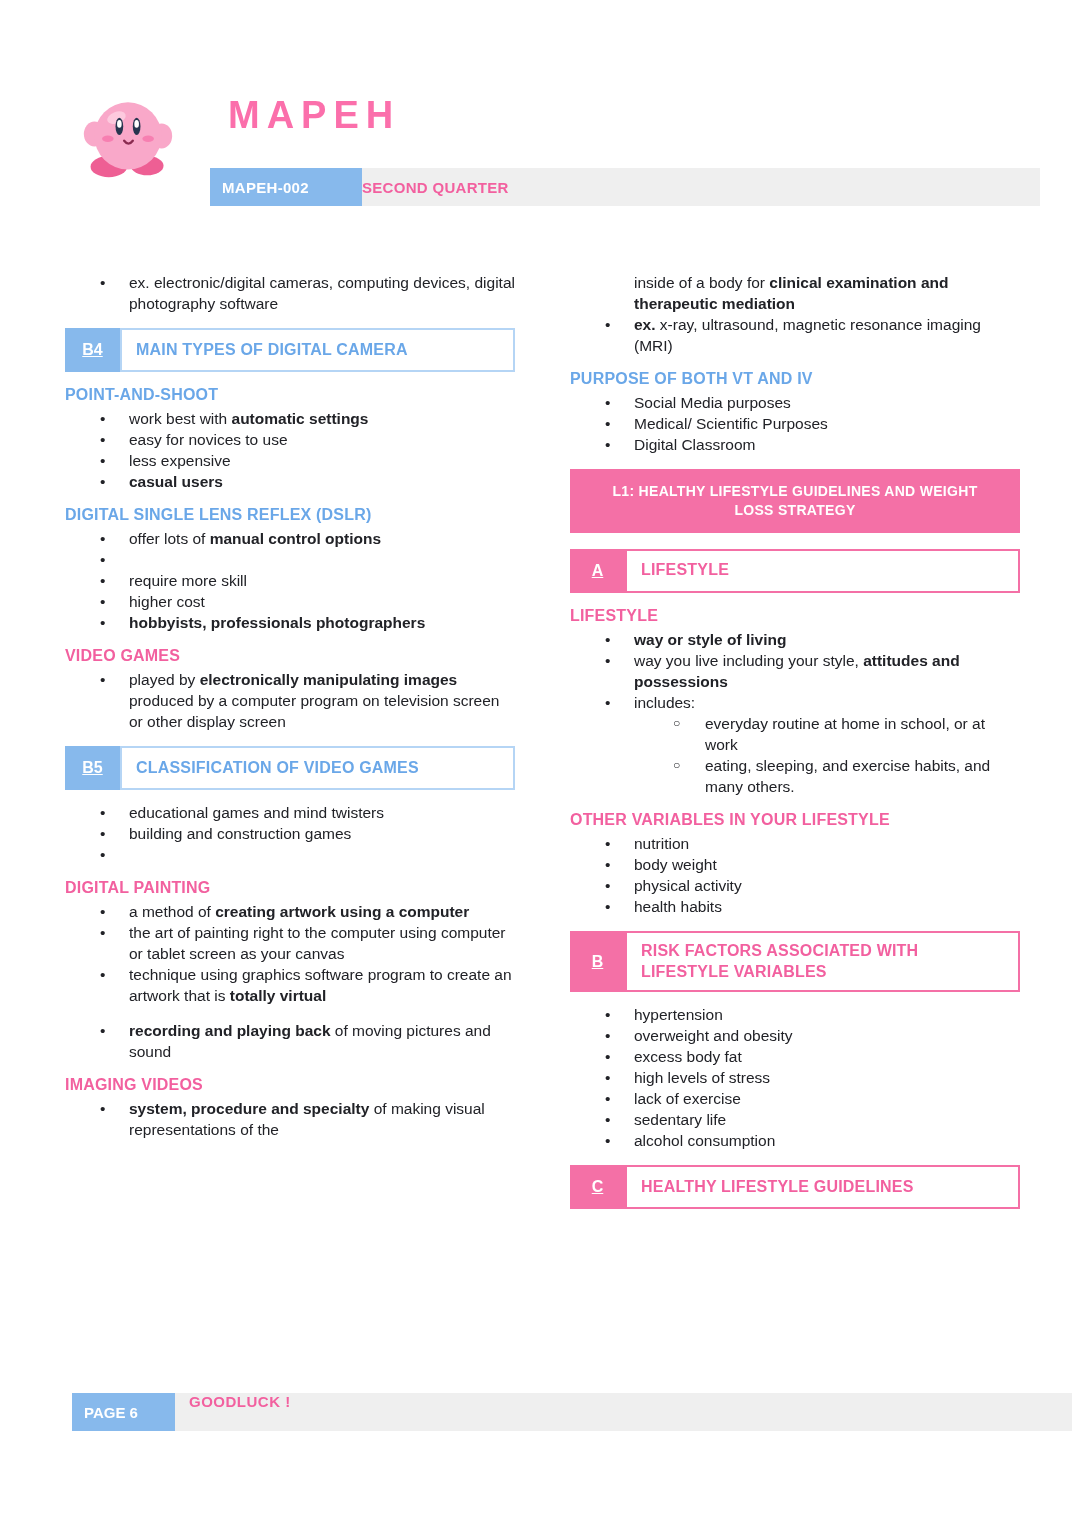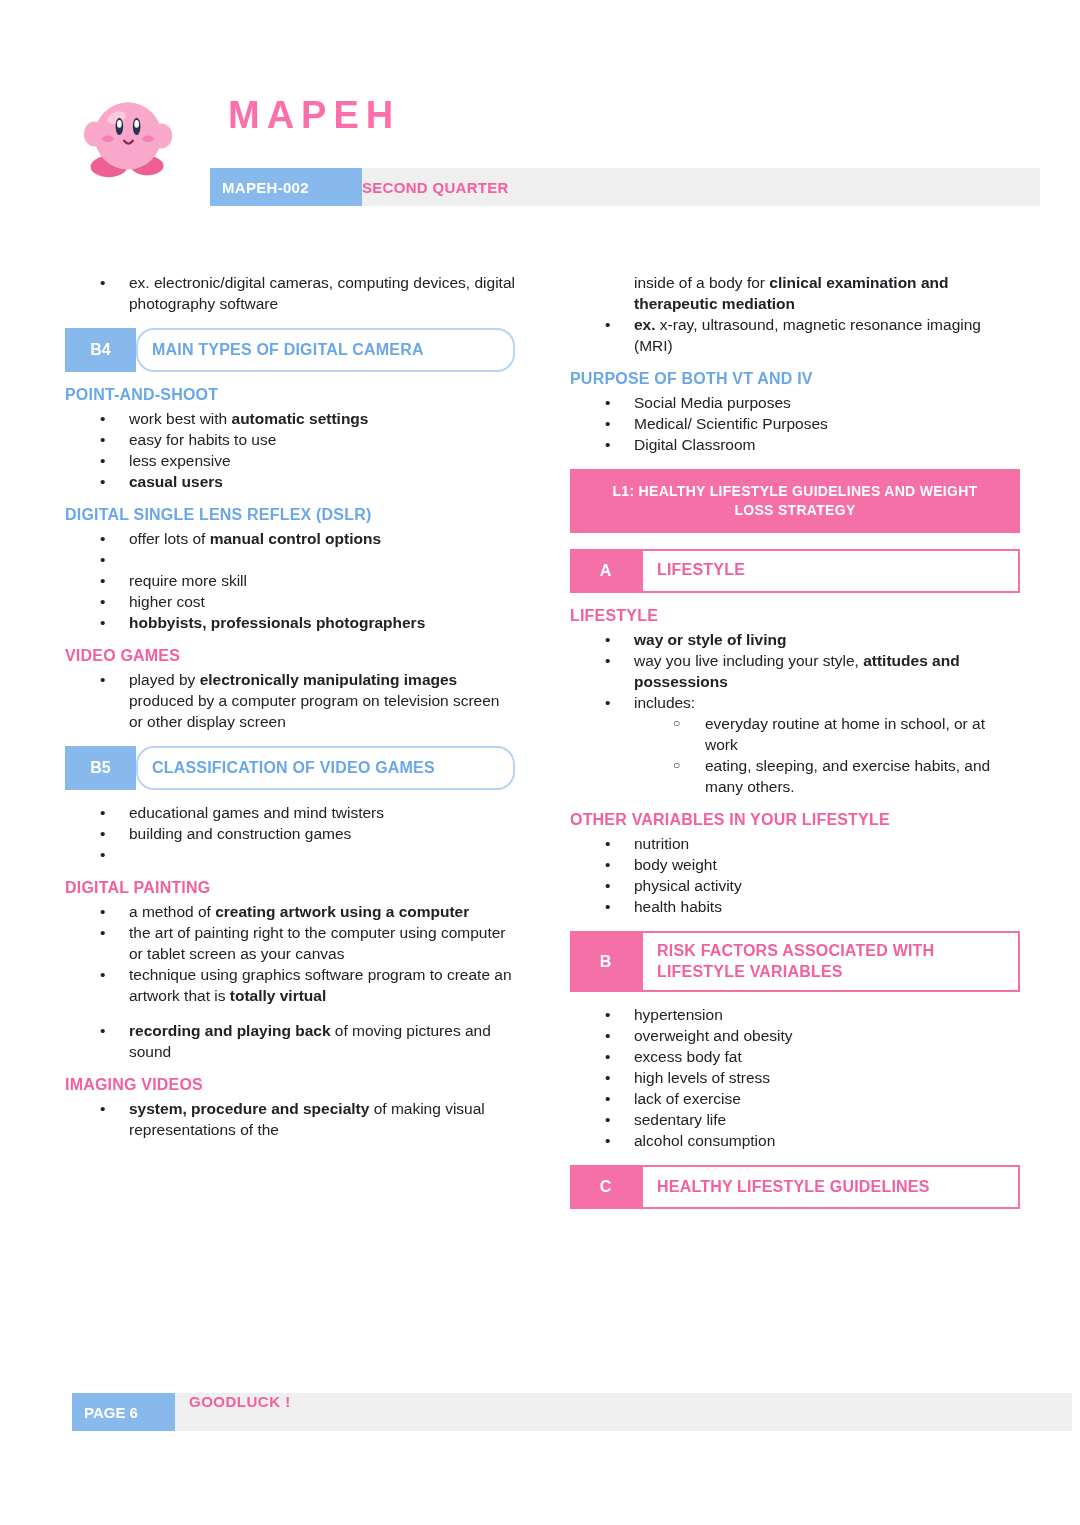--- a/index.html
+++ b/index.html
@@ -46,30 +46,30 @@
 
   .bullets { margin-bottom:14px; }
   .b-row { display:flex; line-height:21px; font-size:15.5px; }
   .b-mark { flex:none; width:29px; margin-left:35px; }
   .b-row.sub .b-mark { margin-left:103px; width:32px; font-size:12px; }
   .b-text { flex:1; }
   .b-text b { font-weight:bold; }
 
   .label-box { display:flex; margin:2px 0 12px; min-height:44px; }
   .lb-label {
-    width:71px; flex:none; color:#fff; font-weight:bold; font-size:16px;
-    display:flex; align-items:center; justify-content:center;
+    width:55px; flex:none; color:#fff; font-weight:bold; font-size:16px;
+    display:flex; align-items:center; justify-content:center;text-decoration:underline;
   }
   .lb-title {
     flex:1; display:flex; align-items:center;
     padding:8px 14px; font-weight:bold; font-size:16px;
     background:#fff; border:2px solid; line-height:1.3; letter-spacing:.2px;
   }
   .label-box.blue .lb-label { background:var(--blue-fill, #87b9ec); }
-  .label-box.blue .lb-title { color:var(--blue-text, #6aa7e8); border-color:var(--blue-border, #b5d5f5);border-radius:18px; }
+  .label-box.blue .lb-title { color:var(--blue-text, #6aa7e8); border-color:var(--blue-border, #b5d5f5); }
   .label-box.pink .lb-label { background:var(--pink-fill, #f470a6); }
   .label-box.pink .lb-title { color:var(--pink-text, #f2609f); border-color:var(--pink-fill, #f470a6); }
 
   .banner {
     background:var(--pink-fill, #f470a6); color:#fff;
     font-weight:bold; font-size:14px; letter-spacing:.3px;
     text-align:center; line-height:1.35;
     padding:13px 26px; margin:14px 0 16px;
   }
 
@@ -129,21 +129,21 @@
         <div class="lb-title">MAIN TYPES OF DIGITAL CAMERA</div>
       </div>
       <div class="sec-heading blue">POINT-AND-SHOOT</div>
       <div class="bullets">
         <div class="b-row">
           <span class="b-mark">•</span>
           <span class="b-text"><span>work best with </span><b>automatic settings</b></span>
         </div>
         <div class="b-row">
           <span class="b-mark">•</span>
-          <span class="b-text"><span>easy for habits to use</span></span>
+          <span class="b-text"><span>easy for novices to use</span></span>
         </div>
         <div class="b-row">
           <span class="b-mark">•</span>
           <span class="b-text"><span>less expensive</span></span>
         </div>
         <div class="b-row">
           <span class="b-mark">•</span>
           <span class="b-text"><b>casual users</b></span>
         </div>
       </div>

